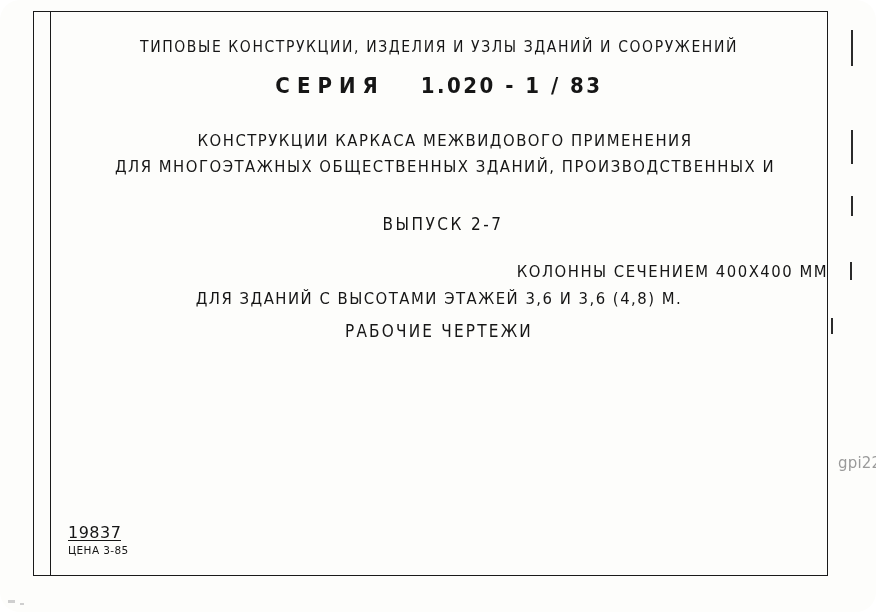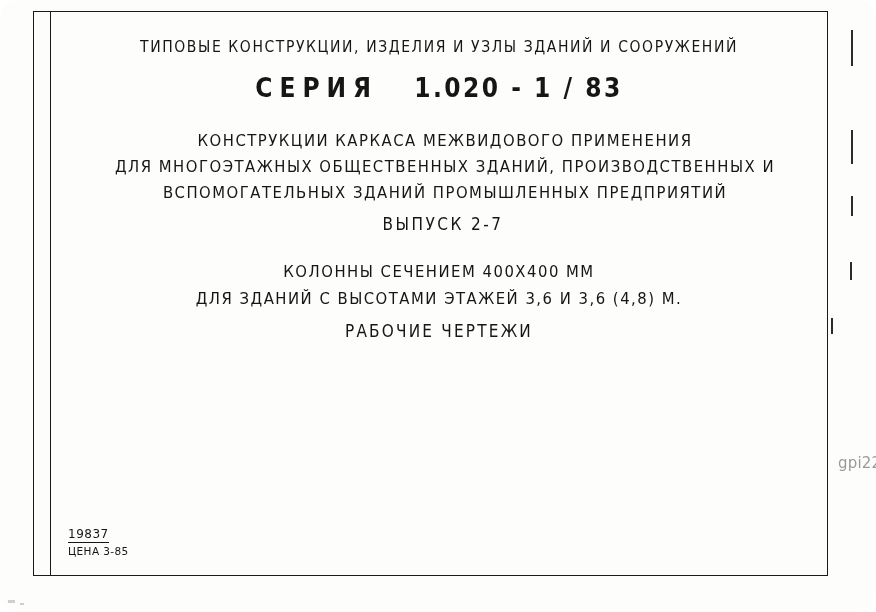--- a/index.html
+++ b/index.html
@@ -80,21 +80,21 @@
     top: 27px;
     font-size: 15.5px;
     letter-spacing: 1.6px;
     font-weight: 500;
   }
 
   .line-series {
     position: absolute;
     left: 0; right: 0;
     top: 62px;
-    font-size: 26px;
+    font-size: 22px;
     letter-spacing: 4px;
     font-weight: 600;
   }
   .series-word { letter-spacing: 7px; }
   .series-gap { display: inline-block; width: 36px; }
   .series-num { letter-spacing: 2.5px; }
 
   .line-sub1 {
     position: absolute;
     left: 0; right: 0;
@@ -120,42 +120,42 @@
 
   .line-cols {
     position: absolute;
     left: 0; right: 0;
     top: 248px;
     font-size: 16.5px;
     letter-spacing: 1.5px;
     line-height: 25px;
     font-weight: 500;
   }
-  .cols-a { display: block; }
+  .cols-a { display: block; text-align: right; }
   .cols-b { display: block; margin-top: 2px; }
 
   .line-work {
     position: absolute;
     left: 0; right: 0;
     top: 310px;
     font-size: 17px;
     letter-spacing: 2.2px;
     font-weight: 500;
   }
 
   
   .stamp {
     position: absolute;
     left: 18px;
     top: 512px;
     text-align: left;
   }
   .stamp-code {
     font-family: "DejaVu Sans", sans-serif;
-    font-size: 12px;
+    font-size: 16px;
     letter-spacing: 0.5px;
     color: #161616;
     border-bottom: 1.2px solid #161616;
     display: inline-block;
     padding-bottom: 1px;
     line-height: 13px;
   }
   .stamp-price {
     font-family: "DejaVu Sans", sans-serif;
     font-size: 10.5px;
@@ -203,21 +203,20 @@
 
     <div class="hand line-head">ТИПОВЫЕ КОНСТРУКЦИИ, ИЗДЕЛИЯ И УЗЛЫ ЗДАНИЙ И СООРУЖЕНИЙ</div>
 
     <div class="hand line-series">
       <span class="series-word">СЕРИЯ</span><span class="series-gap"></span><span class="series-num">1.020 - 1 / 83</span>
     </div>
 
     <div class="hand line-sub1">
       <span class="sub1-a">КОНСТРУКЦИИ КАРКАСА МЕЖВИДОВОГО ПРИМЕНЕНИЯ</span>
       <span class="sub1-b">ДЛЯ МНОГОЭТАЖНЫХ ОБЩЕСТВЕННЫХ ЗДАНИЙ, ПРОИЗВОДСТВЕННЫХ И</span>
-      <span class="sub1-c">ВСПОМОГАТЕЛЬНЫХ ЗДАНИЙ ПРОМЫШЛЕННЫХ ПРЕДПРИЯТИЙ</span>
     </div>
 
     <div class="hand line-issue">ВЫПУСК 2-7</div>
 
     <div class="hand line-cols">
       <span class="cols-a">КОЛОННЫ СЕЧЕНИЕМ 400Х400 мм</span>
       <span class="cols-b">ДЛЯ ЗДАНИЙ С ВЫСОТАМИ ЭТАЖЕЙ 3,6 И 3,6 (4,8) м.</span>
     </div>
 
     <div class="hand line-work">РАБОЧИЕ ЧЕРТЕЖИ</div>

